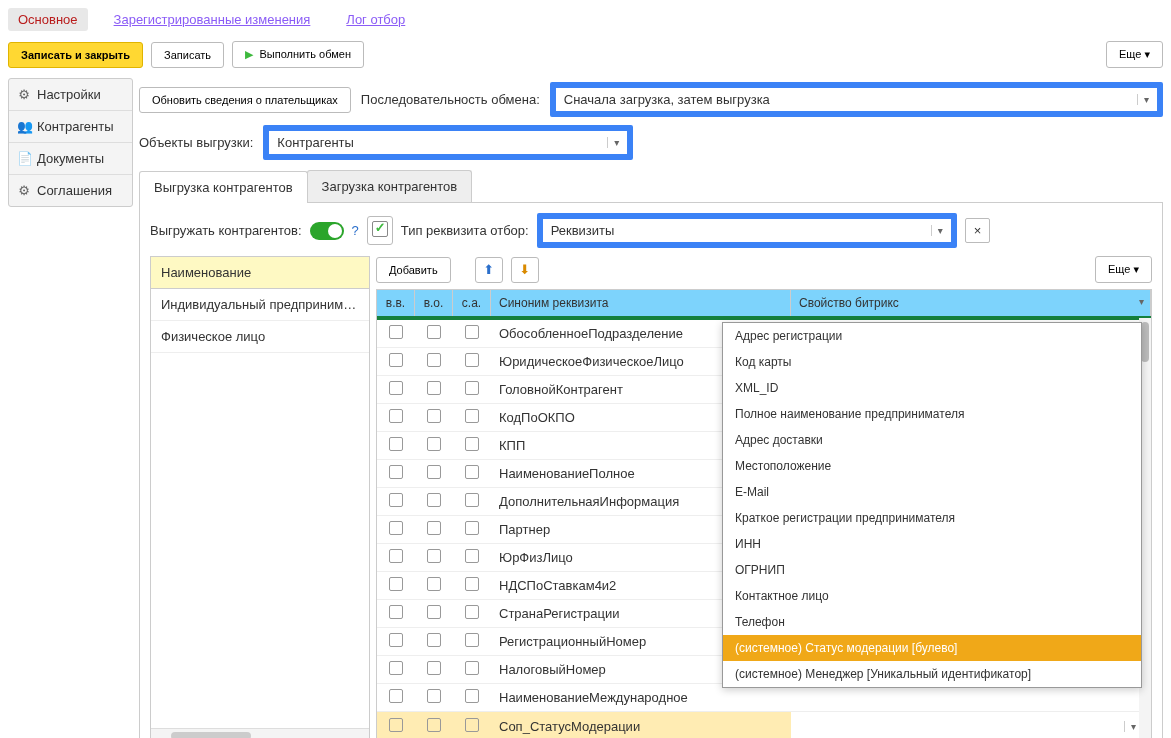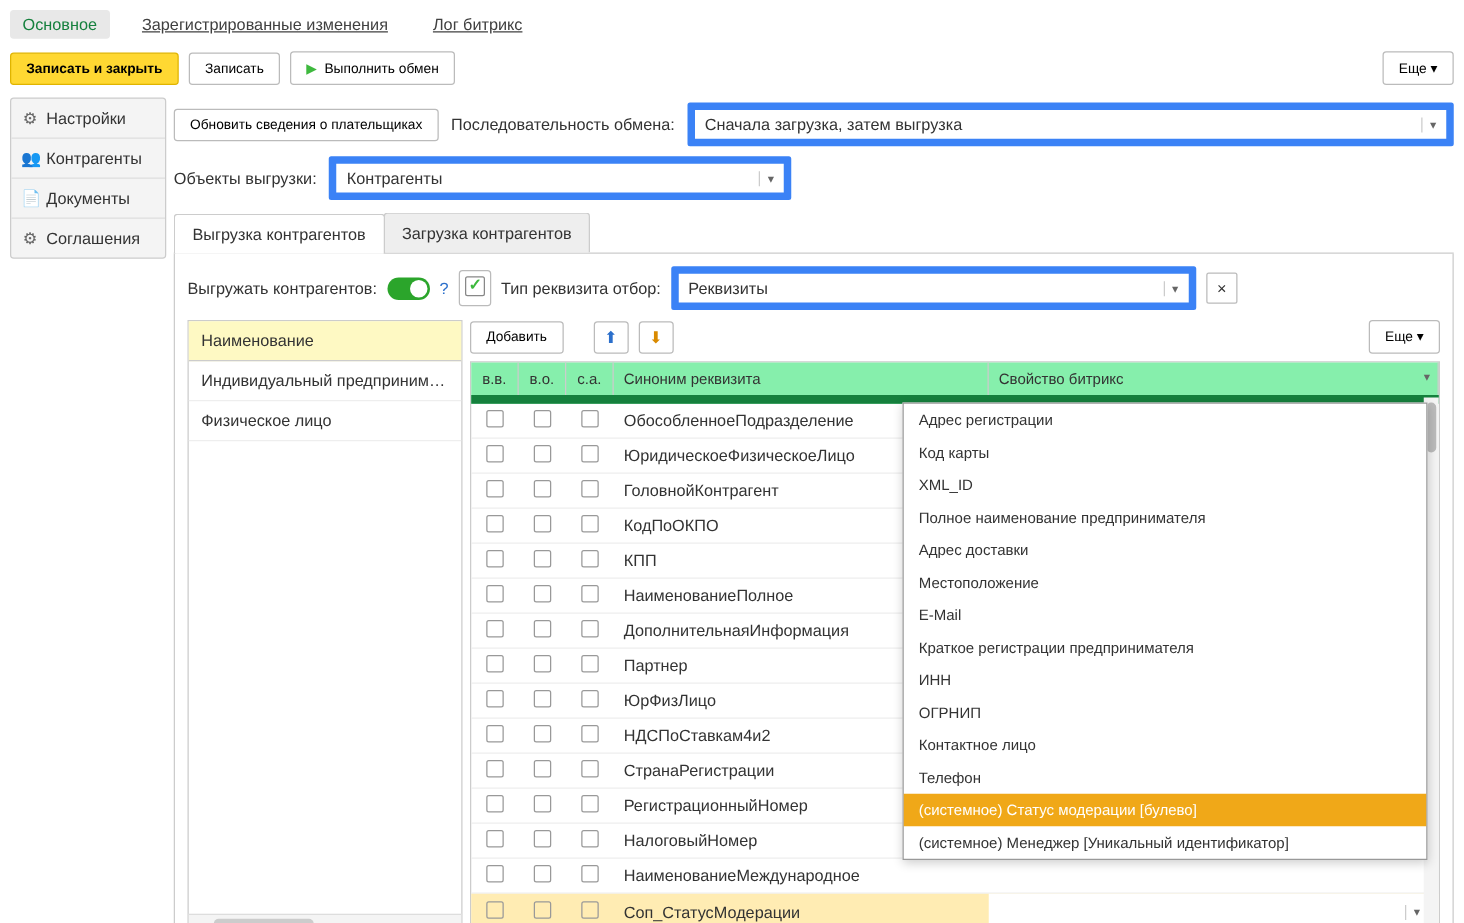--- a/index.html
+++ b/index.html
@@ -1,19 +1,19 @@
 <!DOCTYPE html>
 <html><head>
 <meta charset="utf-8">
 <style>
 html,body{margin:0;padding:0;font-family:Arial,sans-serif;font-size:13px;color:#333;background:#fff}
 *{box-sizing:border-box}
 .top-nav{padding:8px 8px 4px;display:flex;gap:16px;align-items:center}
-.top-nav .tab{padding:4px 10px;border-radius:3px;cursor:pointer;color:#404040}
-.top-nav .tab.active{background:#e8e8e8;color:#15803d}
+.top-nav .tab{padding:4px 10px;border-radius:3px;cursor:pointer;color:#8b5cf6}
+.top-nav .tab.active{background:#e8e8e8;color:#b91c1c}
 .top-nav .tab:not(.active){text-decoration:underline}
 .action-bar{padding:6px 8px 10px;display:flex;gap:8px;align-items:center}
 .btn{border:1px solid #bbb;background:#fff;padding:6px 12px;border-radius:3px;cursor:pointer;font-size:11px}
 .btn-yellow{background:#ffd832;border-color:#e0b400;font-weight:bold}
 .play-icon{color:#3eb93e;margin-right:6px}
 .more-btn{margin-left:auto}
 .main{display:flex;padding:0 8px 8px}
 .sidebar{width:125px;flex-shrink:0;border:1px solid #ccc;background:#f4f4f4;border-radius:3px;margin-right:6px;overflow:hidden;height:fit-content}
 .sidebar-item{padding:8px 8px;border-bottom:1px solid #ddd;display:flex;align-items:center;gap:6px;cursor:pointer}
 .sidebar-item:last-child{border-bottom:none}
@@ -40,21 +40,21 @@
 .name-list .itm.sel{background:#ffe79c}
 .name-list .scrollbar{margin-top:auto;height:14px;background:#f4f4f4;border-top:1px solid #ddd;position:relative}
 .name-list .scrollbar::after{content:"";position:absolute;left:20px;top:3px;width:80px;height:8px;background:#ccc;border-radius:4px}
 .right-pane{flex:1;min-width:0;display:flex;flex-direction:column;position:relative}
 .x-btn{border:1px solid #bbb;padding:4px 8px;border-radius:2px;cursor:pointer}
 .rp-actions{display:flex;gap:8px;align-items:center;margin-bottom:6px}
 .arrow-btn{border:1px solid #bbb;background:#fff;width:28px;height:26px;border-radius:3px;cursor:pointer;display:flex;align-items:center;justify-content:center}
 .arrow-up{color:#2b6fcb}
 .arrow-down{color:#d98a00}
 .grid{border:1px solid #ccc;flex:1;display:flex;flex-direction:column;position:relative}
-.ghdr{display:flex;background:#86efac;border-bottom:7px solid #15803d}
+.ghdr{display:flex;background:#7dd3fc;border-bottom:4px solid #15803d}
 .ghdr>div{padding:6px 8px;border-right:1px solid #ccc;font-size:12px}
 .col-chk{width:38px;text-align:center}
 .col-syn{flex:1}
 .col-prop{width:360px}
 .grow{display:flex;border-bottom:1px solid #eee;align-items:center}
 .grow>div{padding:5px 8px;border-right:1px solid transparent}
 .grow .cb{width:14px;height:14px;border:1px solid #999;border-radius:2px;display:inline-block;cursor:pointer}
 .grow.sel{background:#ffecb3}
 .grow.sel .col-prop-cell{background:#fff}
 .col-prop-cell{width:360px;display:flex;align-items:center;gap:4px}
@@ -65,21 +65,21 @@
 .dropdown .opt.hl{background:#f0a818;color:#fff}
 .vscroll{position:absolute;right:0;top:28px;bottom:0;width:12px;background:#f4f4f4}
 .vscroll::after{content:"";position:absolute;left:2px;top:4px;width:8px;height:40px;background:#bbb;border-radius:4px}
 </style>
 </head>
 <body>
 
 <div class="top-nav">
   <span class="tab active">Основное</span>
   <span class="tab">Зарегистрированные изменения</span>
-  <span class="tab">Лог битрикс</span>
+  <span class="tab">Лог отбор</span>
 </div>
 
 <div class="action-bar">
   <button class="btn btn-yellow">Записать и закрыть</button>
   <button class="btn">Записать</button>
   <button class="btn"><span class="play-icon">▶</span><span>Выполнить обмен</span></button>
   <button class="btn more-btn"><span>Еще</span> <span>▾</span></button>
 </div>
 
 <div class="main">

